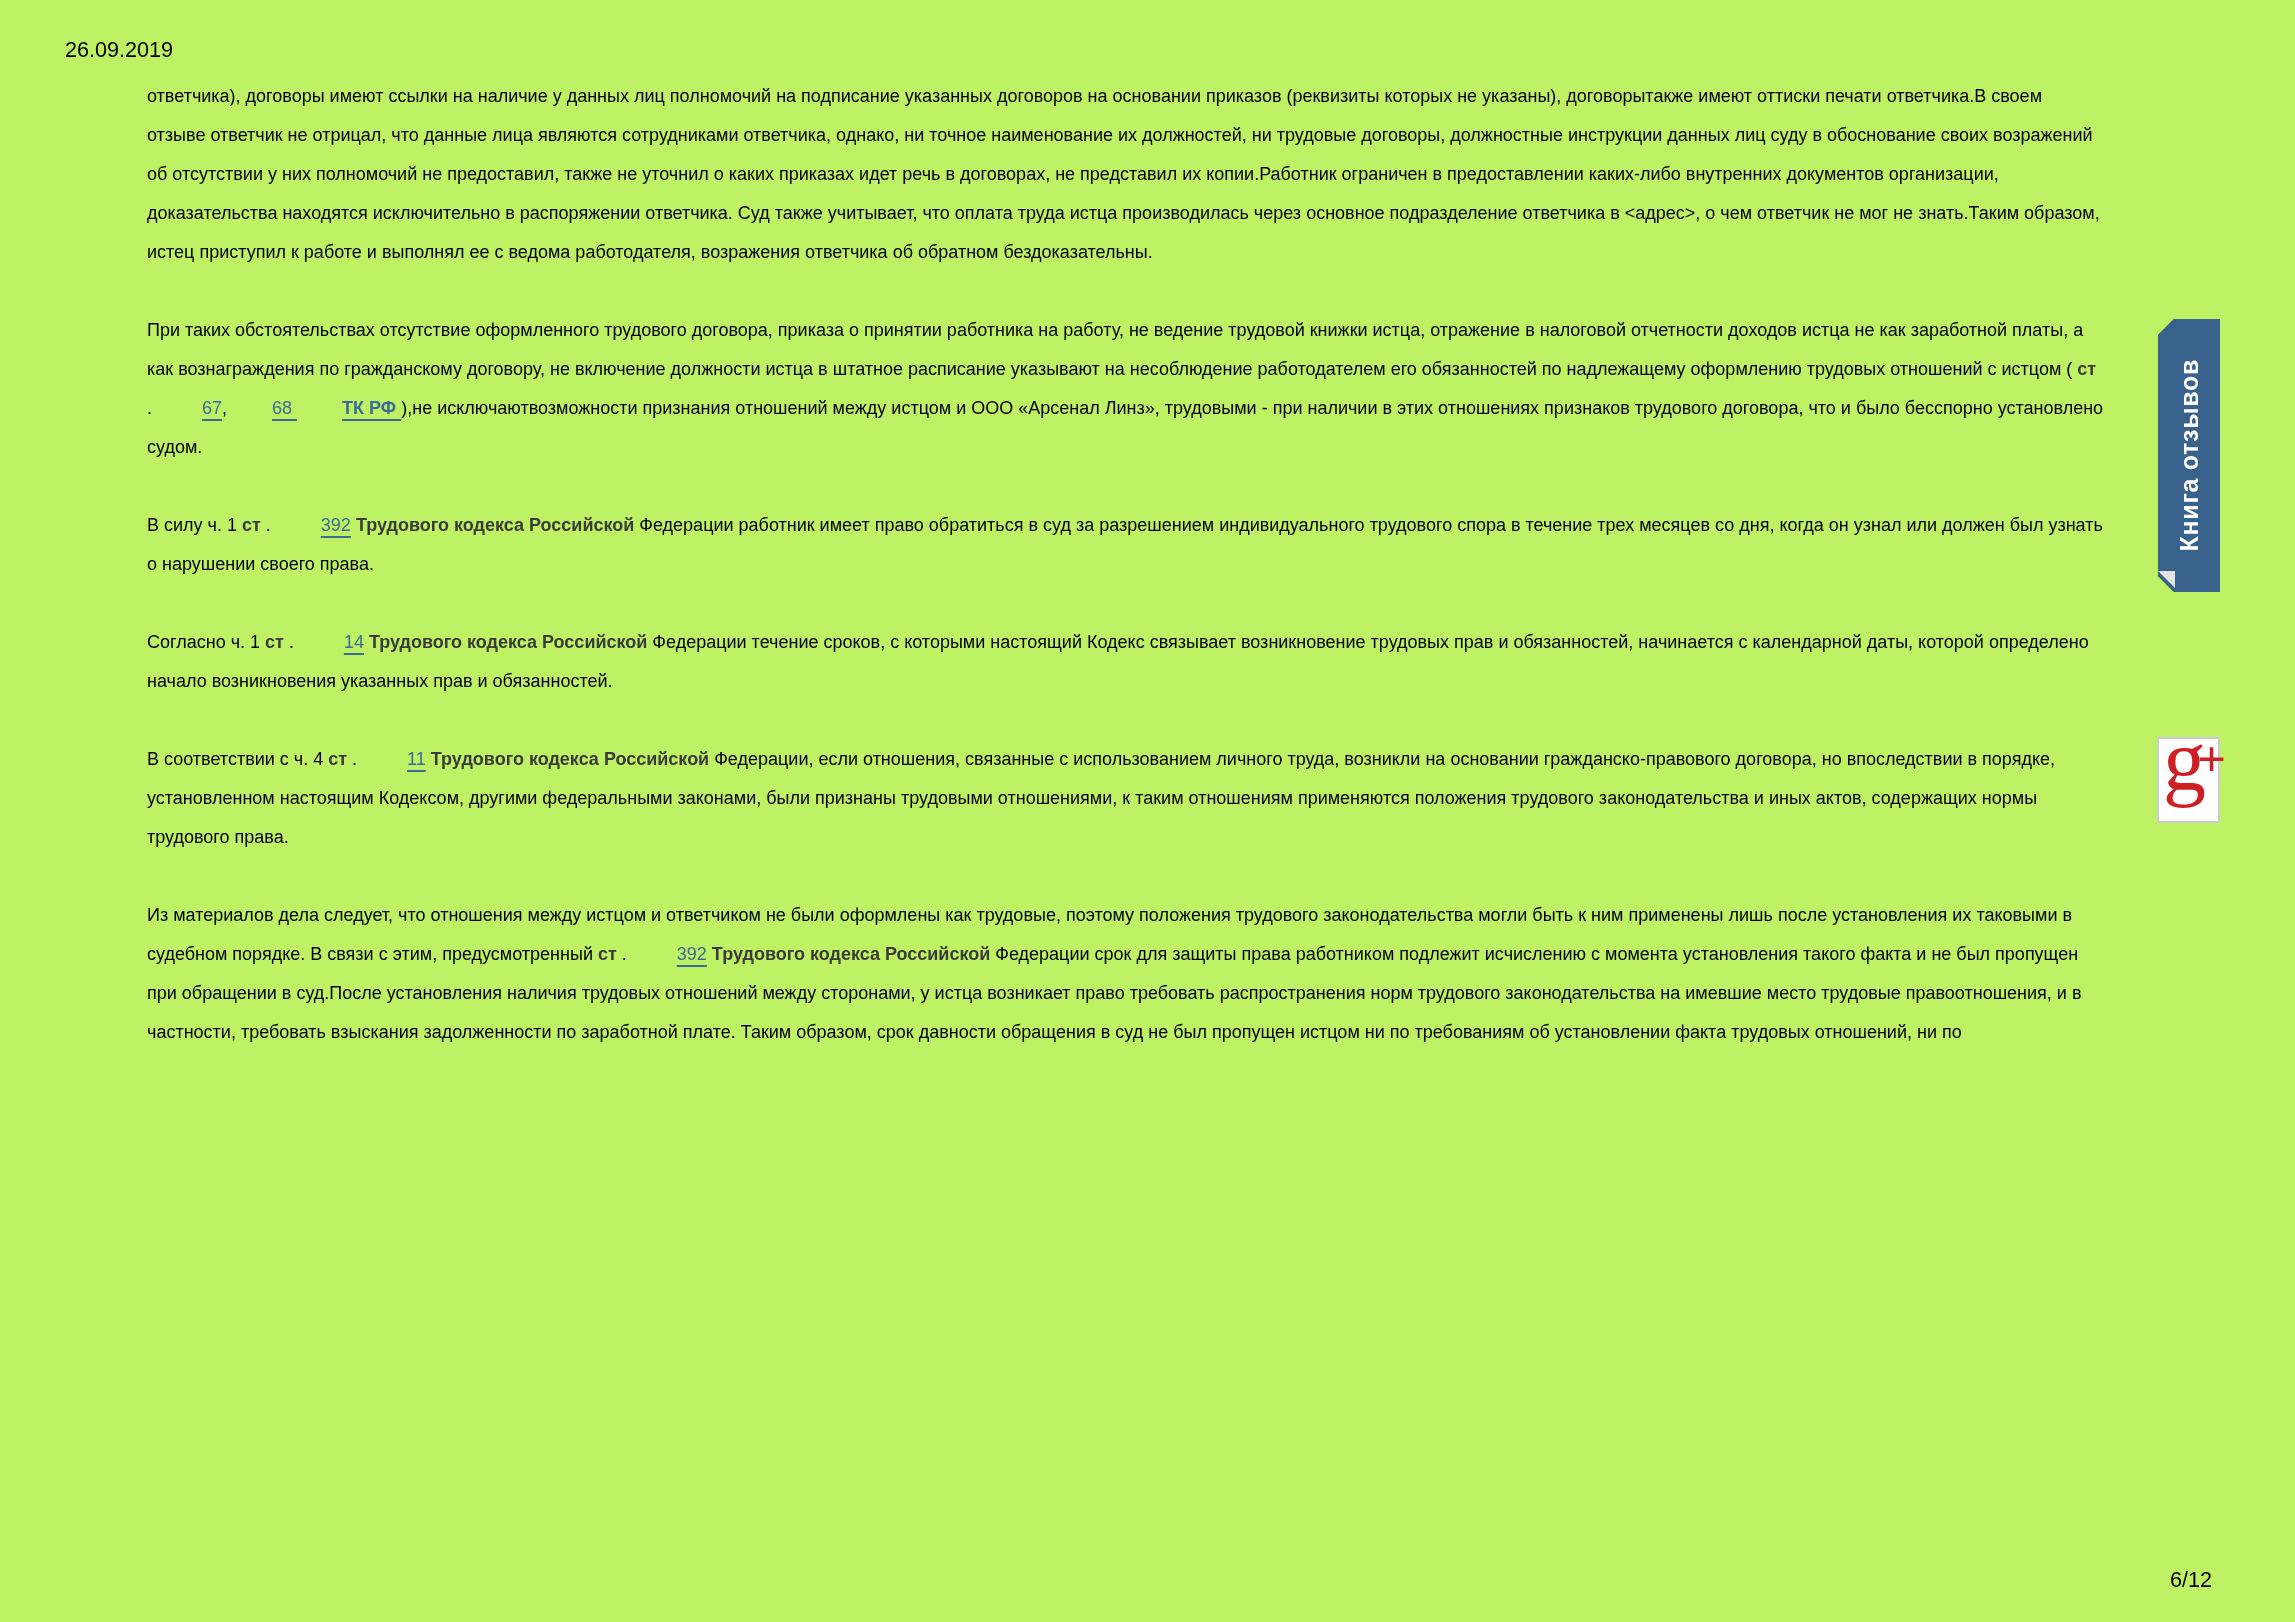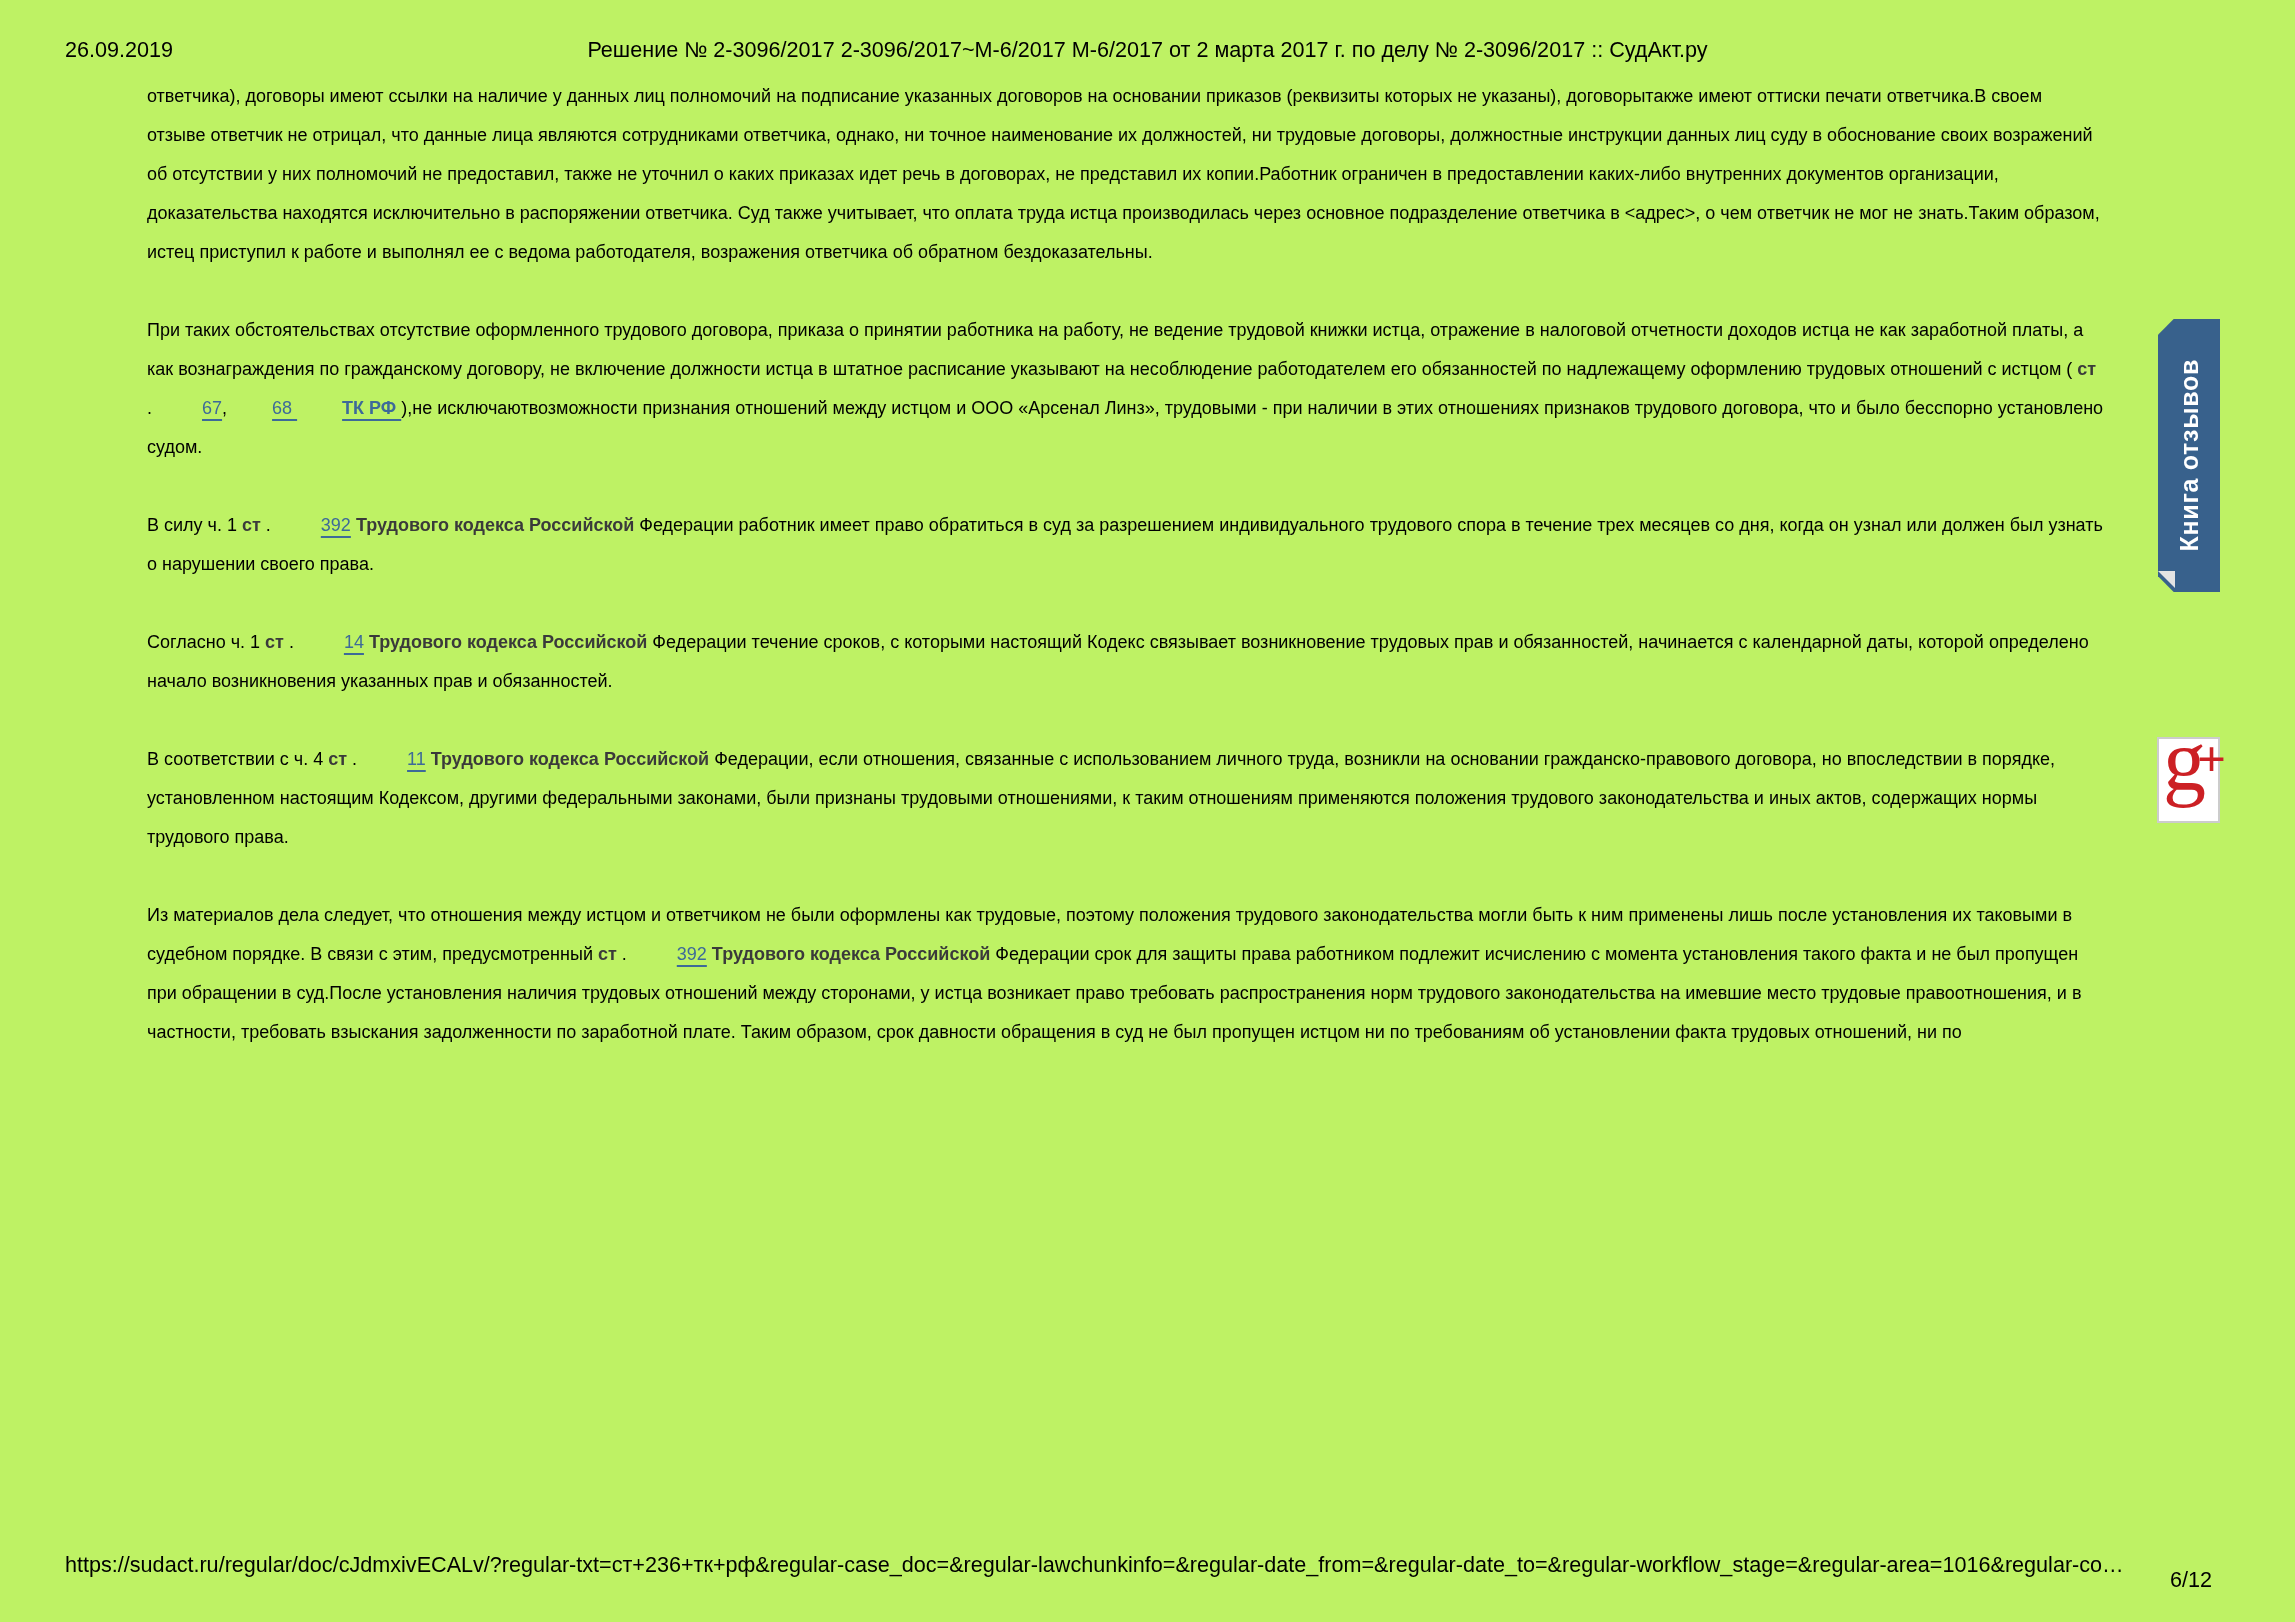--- a/index.html
+++ b/index.html
@@ -110,21 +110,20 @@
   .footer-url { position: absolute; left: 65px; top: 0; white-space: nowrap; }
   .footer-page { position: absolute; right: 83px; top: 0; white-space: nowrap; margin-top: 15px; }
 </style>
 </head>
 <body>
 
 <div class="page">
 
   <div class="print-header">
     <div class="print-date">26.09.2019</div>
-    <div class="print-title">Решение № 2-3096/2017 2-3096/2017~М-6/2017 М-6/2017 от 2 марта 2017 г. по делу № 2-3096/2017 :: СудАкт.ру</div>
   </div>
 
   <div class="content">
       <p><span>ответчика), договоры имеют ссылки на наличие у данных лиц полномочий на подписание указанных договоров на основании приказов (реквизиты которых не указаны), договорытакже имеют оттиски печати ответчика.В своем отзыве ответчик не отрицал, что данные лица являются сотрудниками ответчика, однако, ни точное наименование их должностей, ни трудовые договоры, должностные инструкции данных лиц суду в обоснование своих возражений об отсутствии у них полномочий не предоставил, также не уточнил о каких приказах идет речь в договорах, не представил их копии.Работник ограничен в предоставлении каких-либо внутренних документов организации, доказательства находятся исключительно в распоряжении ответчика. Суд также учитывает, что оплата труда истца производилась через основное подразделение ответчика в &lt;адрес&gt;, о чем ответчик не мог не знать.Таким образом, истец приступил к работе и выполнял ее с ведома работодателя, возражения ответчика об обратном бездоказательны.</span></p>
       <p><span>При таких обстоятельствах отсутствие оформленного трудового договора, приказа о принятии работника на работу, не ведение трудовой книжки истца, отражение в налоговой отчетности доходов истца не как заработной платы, а как вознаграждения по гражданскому договору, не включение должности истца в штатное расписание указывают на несоблюдение работодателем его обязанностей по надлежащему оформлению трудовых отношений с истцом ( </span><b>ст</b><span> . </span><a href="#">67</a><span>,</span><a href="#">68 </a><a href="#" class="bold">ТК РФ </a><span>),не исключаютвозможности признания отношений между истцом и ООО «Арсенал Линз», трудовыми - при наличии в этих отношениях признаков трудового договора, что и было бесспорно установлено судом.</span></p>
       <p><span>В силу ч. 1 </span><b>ст</b><span> . </span><a href="#">392</a><span> </span><b>Трудового кодекса Российской</b><span> Федерации работник имеет право обратиться в суд за разрешением индивидуального трудового спора в течение трех месяцев со дня, когда он узнал или должен был узнать о нарушении своего права.</span></p>
       <p><span>Согласно ч. 1 </span><b>ст</b><span> . </span><a href="#">14</a><span> </span><b>Трудового кодекса Российской</b><span> Федерации течение сроков, с которыми настоящий Кодекс связывает возникновение трудовых прав и обязанностей, начинается с календарной даты, которой определено начало возникновения указанных прав и обязанностей.</span></p>
       <p><span>В соответствии с ч. 4 </span><b>ст</b><span> . </span><a href="#">11</a><span> </span><b>Трудового кодекса Российской</b><span> Федерации, если отношения, связанные с использованием личного труда, возникли на основании гражданско-правового договора, но впоследствии в порядке, установленном настоящим Кодексом, другими федеральными законами, были признаны трудовыми отношениями, к таким отношениям применяются положения трудового законодательства и иных актов, содержащих нормы трудового права.</span></p>
       <p><span>Из материалов дела следует, что отношения между истцом и ответчиком не были оформлены как трудовые, поэтому положения трудового законодательства могли быть к ним применены лишь после установления их таковыми в судебном порядке. В связи с этим, предусмотренный </span><b>ст</b><span> . </span><a href="#">392</a><span> </span><b>Трудового кодекса Российской</b><span> Федерации срок для защиты права работником подлежит исчислению с момента установления такого факта и не был пропущен при обращении в суд.После установления наличия трудовых отношений между сторонами, у истца возникает право требовать распространения норм трудового законодательства на имевшие место трудовые правоотношения, и в частности, требовать взыскания задолженности по заработной плате. Таким образом, срок давности обращения в суд не был пропущен истцом ни по требованиям об установлении факта трудовых отношений, ни по</span></p>
     </div>
@@ -133,18 +132,17 @@
     <span class="vtext">Книга отзывов</span>
   </div>
   <div class="fold-corner"></div>
 
   <div class="gplus-btn">
     <span class="g-glyph">g</span>
     <span class="plus-glyph">+</span>
   </div>
 
   <div class="print-footer">
-    <div class="footer-url">https://sudact.ru/regular/doc/cJdmxivECALv/?regular-txt=ст+236+тк+рф&amp;regular-case_doc=&amp;regular-lawchunkinfo=&amp;regular-date_from=&amp;regular-date_to=&amp;regular-workflow_stage=&amp;regular-area=1016&amp;regular-co…</div>
     <div class="footer-page">6/12</div>
   </div>
 
 </div>
 
 
 </body></html>

